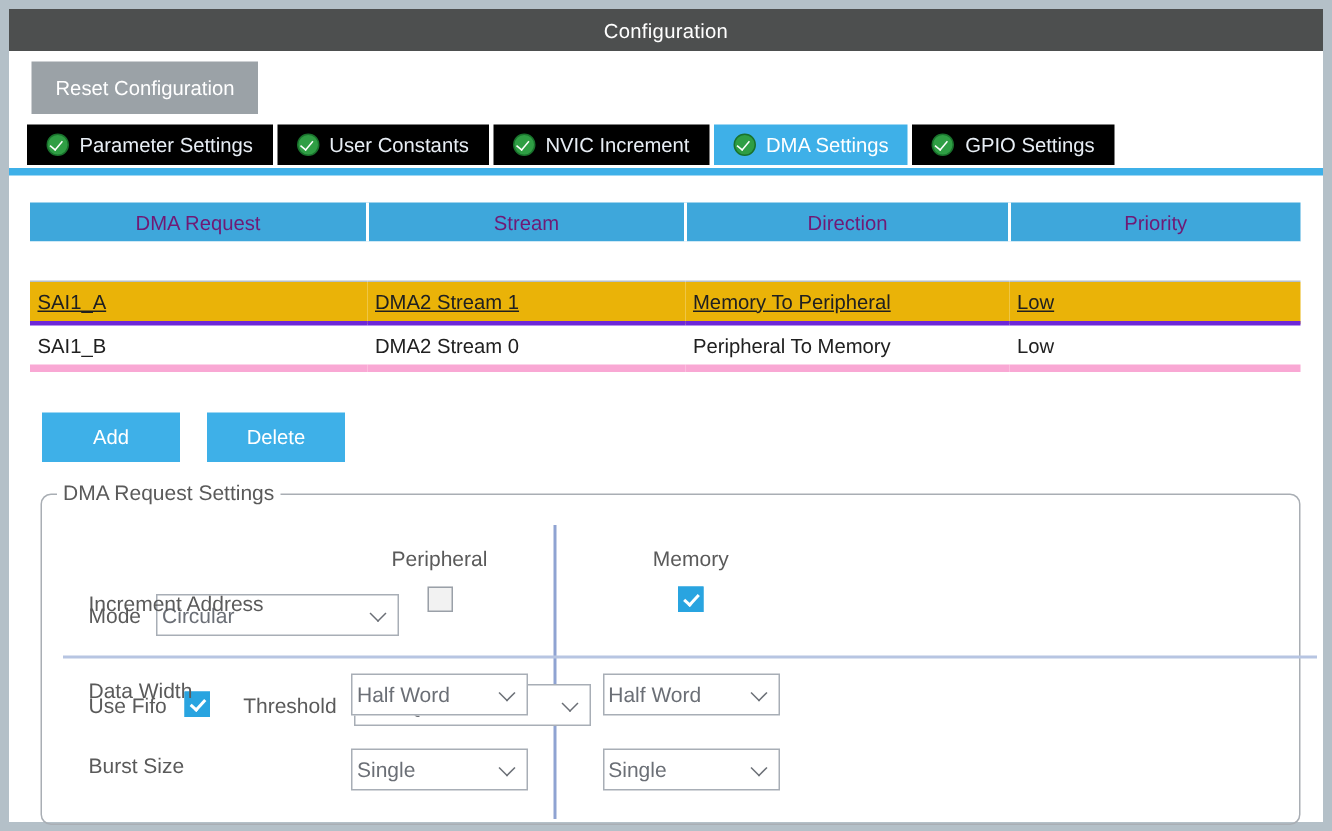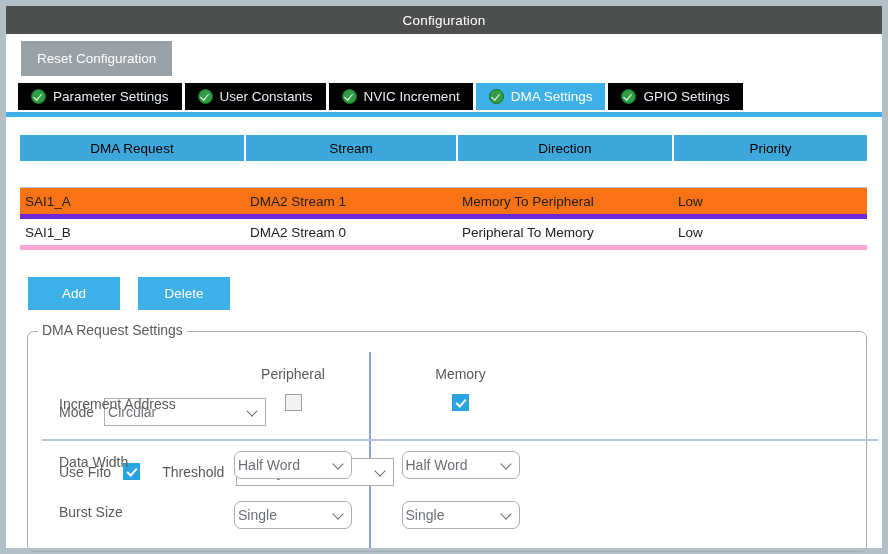--- a/index.html
+++ b/index.html
@@ -119,38 +119,39 @@
   
   #dma-table {
     margin-top: 18px;
     width: 847px;
     border-collapse: collapse;
     table-layout: fixed;
     font-size: 13.5px;
   }
   #dma-table th {
     background: #3ea7db;
-    color: #000000;
+    color: #701a75;
     font-weight: normal;
     height: 24px;
     text-align: center;
     border-right: 2px solid #ffffff;
     font-size: 13.5px;
   }
   #dma-table th:last-child { border-right: none; }
   #dma-table td {
     height: 24px;
     color: #202020;
     padding-left: 5px;
     border-bottom: 5px solid #f9a8d4;
   }
   #dma-table tbody tr.selected td {
-    background: #f97316;
+    background: #eab308;
     border-top: 1px solid #b4bfcd;
-    border-bottom: 5px solid #6d28d9;
+    border-bottom: 3px solid #6d28d9;
+    text-decoration: underline;
   }
   #dma-table tbody tr:not(.selected) td {
     background: #ffffff;
   }
   #table-spacer { height: 8px; }
 
   
   #btn-row {
     margin-top: 27px;
     display: flex;
@@ -305,21 +306,21 @@
     left: 0px;
     top: 1px;
     width: 7px;
     height: 7px;
     border: solid #6b6f76;
     border-width: 0 1.4px 1.4px 0;
     transform: rotate(45deg);
   }
   #mode-combo    { width: 162px; }
   #thr-combo     { width: 158px; }
-  .combo-small   { width: 118px; border-radius: 7px; }
+  .combo-small   { width: 118px; }
 
   
   .cbox {
     display: inline-block;
     width: 17px;
     height: 17px;
     box-sizing: border-box;
     border: 1px solid #9aa0a8;
     background: #f2f2f2;
     position: relative;

